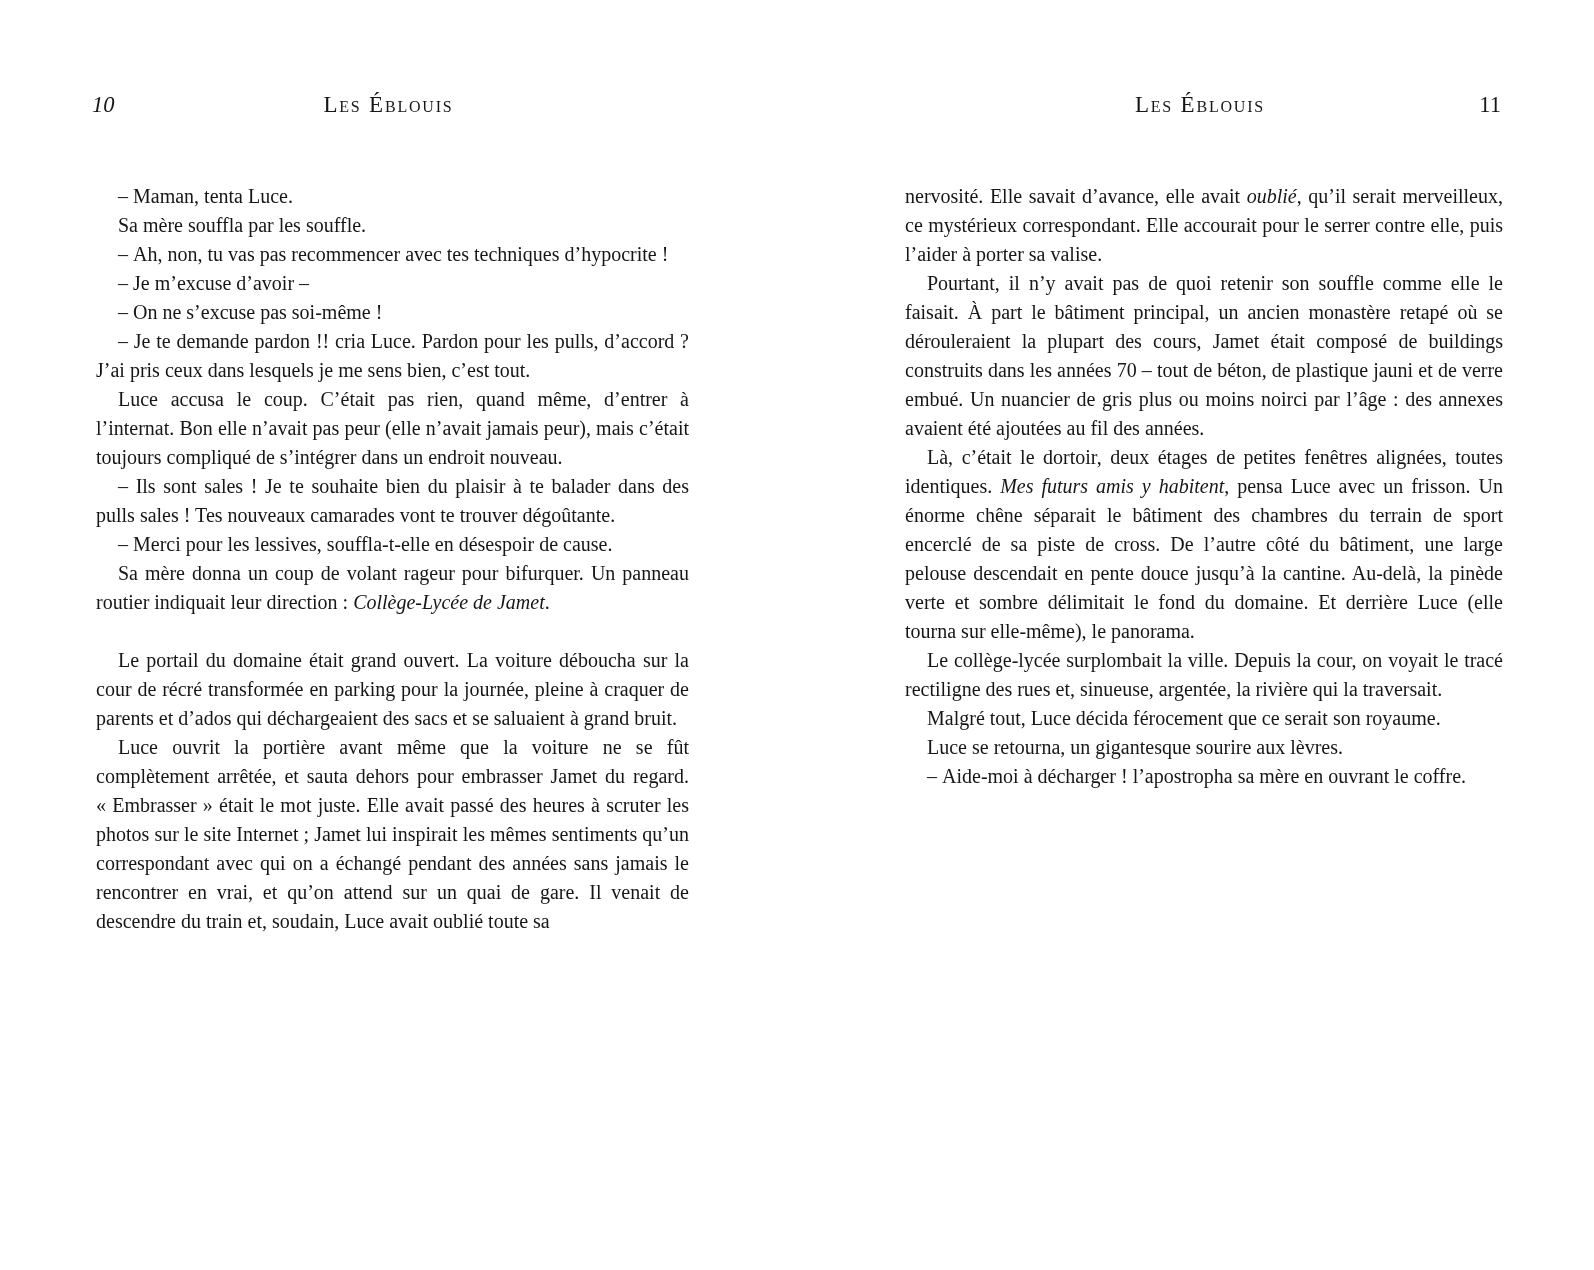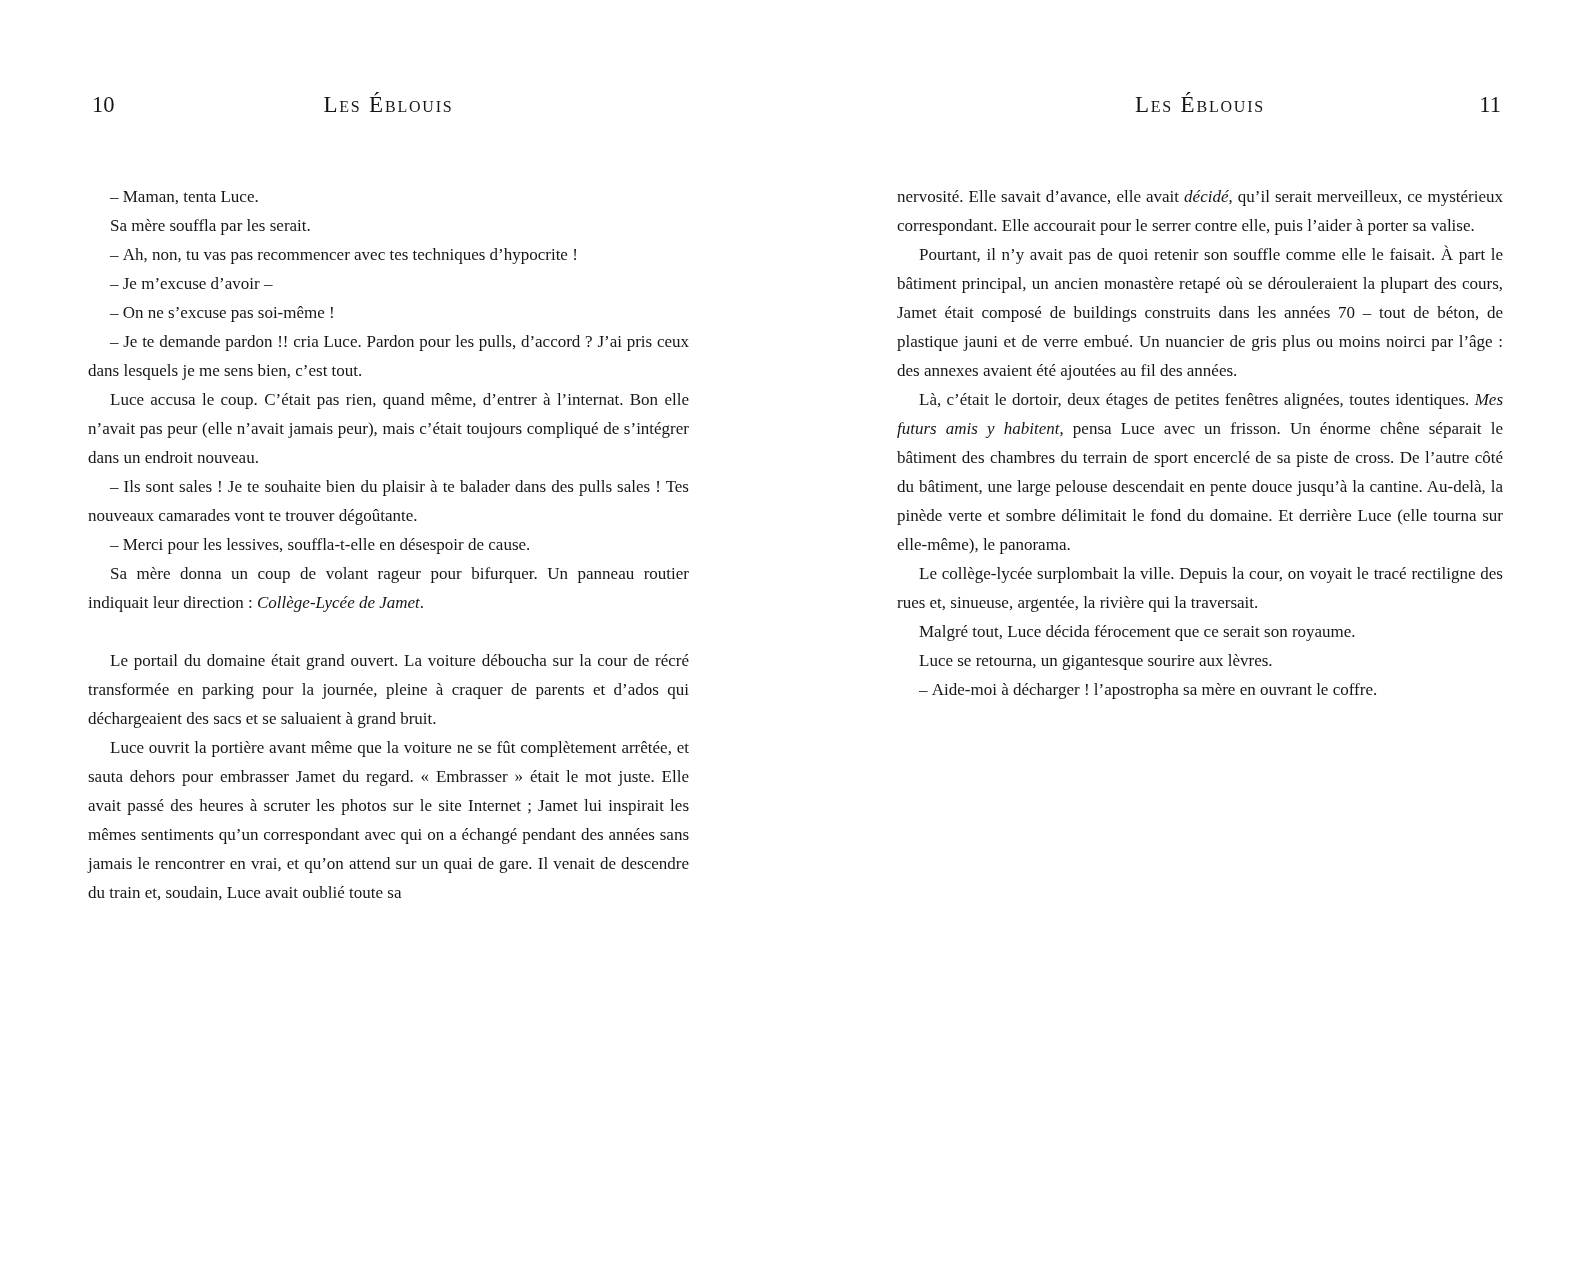--- a/index.html
+++ b/index.html
@@ -34,70 +34,71 @@
     font-size: 23px;
     line-height: 26px;
     margin-top: 37px;
   }
   .page-num {
     position: absolute;
     top: 0;
     font-size: 22.5px;
     line-height: 26px;
   }
-  .page-num.num-left  { left: 4px; }
+  .page-num.num-left  { left: 4px; font-style: italic; }
   .page-num.num-right { right: 2px; text-align: center; }
 
   .text-block {
     margin-top: 64px;
-    font-size: 17px;
+    font-size: 20px;
     line-height: 29px;
     text-align: justify;
     text-justify: inter-word;
+    margin-left: 8px;
   }
   p.para {
     margin: 0;
     padding: 0;
     text-indent: 22px;
   }
   p.para.no-indent  { text-indent: 0; }
   p.para.space-before { margin-top: 29px; }
   p.para i { font-style: italic; }
 </style>
 </head>
 <body>
 
 <section class="page page-left">
   <header class="running-head">
     <span class="page-num num-left">10</span>
     <span class="running-title">Les Éblouis</span>
   </header>
   <div class="text-block" id="left-text">
       <p class="para"><span>–&nbsp;Maman, tenta Luce.</span></p>
-      <p class="para"><span>Sa mère souffla par les serait.</span></p>
+      <p class="para"><span>Sa mère souffla par les souffle.</span></p>
       <p class="para"><span>–&nbsp;Ah, non, tu vas pas recommencer avec tes techniques d’hypocrite&nbsp;!</span></p>
       <p class="para"><span>–&nbsp;Je m’excuse d’avoir –</span></p>
       <p class="para"><span>–&nbsp;On ne s’excuse pas soi-même&nbsp;!</span></p>
       <p class="para"><span>–&nbsp;Je te demande pardon&nbsp;!! cria Luce. Pardon pour les pulls, d’accord&nbsp;? J’ai pris ceux dans lesquels je me sens bien, c’est tout.</span></p>
       <p class="para"><span>Luce accusa le coup. C’était pas rien, quand même, d’entrer à l’internat. Bon elle n’avait pas peur (elle n’avait jamais peur), mais c’était toujours compliqué de s’intégrer dans un endroit nouveau.</span></p>
       <p class="para"><span>–&nbsp;Ils sont sales&nbsp;! Je te souhaite bien du plaisir à te balader dans des pulls sales&nbsp;! Tes nouveaux camarades vont te trouver dégoûtante.</span></p>
       <p class="para"><span>–&nbsp;Merci pour les lessives, souffla-t-elle en désespoir de cause.</span></p>
       <p class="para"><span>Sa mère donna un coup de volant rageur pour bifurquer. Un panneau routier indiquait leur direction&nbsp;: </span><i>Collège-Lycée de Jamet</i><span>.</span></p>
       <p class="para space-before"><span>Le portail du domaine était grand ouvert. La voiture déboucha sur la cour de récré transformée en parking pour la journée, pleine à craquer de parents et d’ados qui déchargeaient des sacs et se saluaient à grand bruit.</span></p>
       <p class="para"><span>Luce ouvrit la portière avant même que la voiture ne se fût complètement arrêtée, et sauta dehors pour embrasser Jamet du regard. «&nbsp;Embrasser&nbsp;» était le mot juste. Elle avait passé des heures à scruter les photos sur le site Internet&nbsp;; Jamet lui inspirait les mêmes sentiments qu’un correspondant avec qui on a échangé pendant des années sans jamais le rencontrer en vrai, et qu’on attend sur un quai de gare. Il venait de descendre du train et, soudain, Luce avait oublié toute sa</span></p>
     </div>
 </section>
 
 <section class="page page-right">
   <header class="running-head">
     <span class="running-title">Les Éblouis</span>
     <span class="page-num num-right">11</span>
   </header>
   <div class="text-block" id="right-text">
-      <p class="para no-indent"><span>nervosité. Elle savait d’avance, elle avait </span><i>décidé</i><span>, qu’il serait merveilleux, ce mystérieux correspondant. Elle accourait pour le serrer contre elle, puis l’aider à porter sa valise.</span></p>
+      <p class="para no-indent"><span>nervosité. Elle savait d’avance, elle avait </span><i>oublié</i><span>, qu’il serait merveilleux, ce mystérieux correspondant. Elle accourait pour le serrer contre elle, puis l’aider à porter sa valise.</span></p>
       <p class="para"><span>Pourtant, il n’y avait pas de quoi retenir son souffle comme elle le faisait. À part le bâtiment principal, un ancien monastère retapé où se dérouleraient la plupart des cours, Jamet était composé de buildings construits dans les années 70 – tout de béton, de plastique jauni et de verre embué. Un nuancier de gris plus ou moins noirci par l’âge&nbsp;: des annexes avaient été ajoutées au fil des années.</span></p>
       <p class="para"><span>Là, c’était le dortoir, deux étages de petites fenêtres alignées, toutes identiques. </span><i>Mes futurs amis y habitent</i><span>, pensa Luce avec un frisson. Un énorme chêne séparait le bâtiment des chambres du terrain de sport encerclé de sa piste de cross. De l’autre côté du bâtiment, une large pelouse descendait en pente douce jusqu’à la cantine. Au-delà, la pinède verte et sombre délimitait le fond du domaine. Et derrière Luce (elle tourna sur elle-même), le panorama.</span></p>
       <p class="para"><span>Le collège-lycée surplombait la ville. Depuis la cour, on voyait le tracé rectiligne des rues et, sinueuse, argentée, la rivière qui la traversait.</span></p>
       <p class="para"><span>Malgré tout, Luce décida férocement que ce serait son royaume.</span></p>
       <p class="para"><span>Luce se retourna, un gigantesque sourire aux lèvres.</span></p>
       <p class="para"><span>–&nbsp;Aide-moi à décharger&nbsp;! l’apostropha sa mère en ouvrant le coffre.</span></p>
     </div>
 </section>
 
 </body></html>

